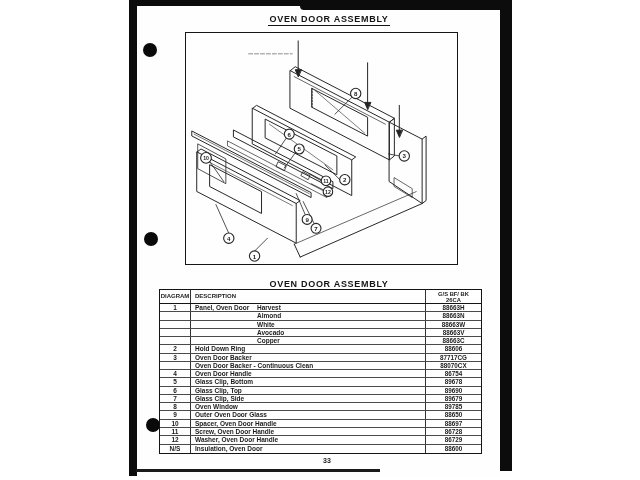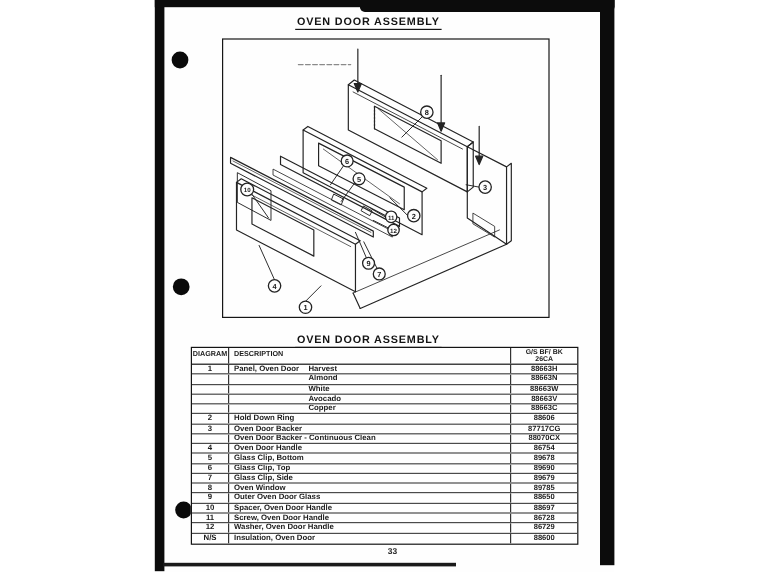--- a/index.html
+++ b/index.html
@@ -14,21 +14,21 @@
   .edge-top   { left:129px; top:0; width:383px; height:6px; }
   .edge-top2  { left:300px; top:0; width:212px; height:10px; border-radius:0 0 4px 4px; }
   .edge-right { left:500px; top:0; width:12px; height:471px; }
   .smudge-bottom { position:absolute; left:136px; top:469px; width:244px; height:3px; background:#1a1a1a; }
   .hole { position:absolute; width:14px; height:14px; border-radius:50%; background:#0a0a0a; }
   .hole-1 { left:143px; top:43px; }
   .hole-2 { left:144px; top:232px; }
   .hole-3 { left:146px; top:418px; }
 
   
-  .title-band { position:absolute; left:126px; width:362px; text-align:center; }
+  .title-band { position:absolute; left:148px; width:362px; text-align:center; }
   .title-top { top:8px; }
   .title-table { top:273px; }
   .title-text { display:inline-block; font-size:9px; font-weight:bold; letter-spacing:0.7px;
                 color:#141414; border-bottom:1.6px solid #141414; padding:0 2px 1px 2px; }
 
   
   .diagram-box { position:absolute; left:185px; top:32px; width:273px; height:233px;
                  border:1.5px solid #161616; background:#fefefe; }
   .diagram-box svg { display:block; width:100%; height:100%; }
 

